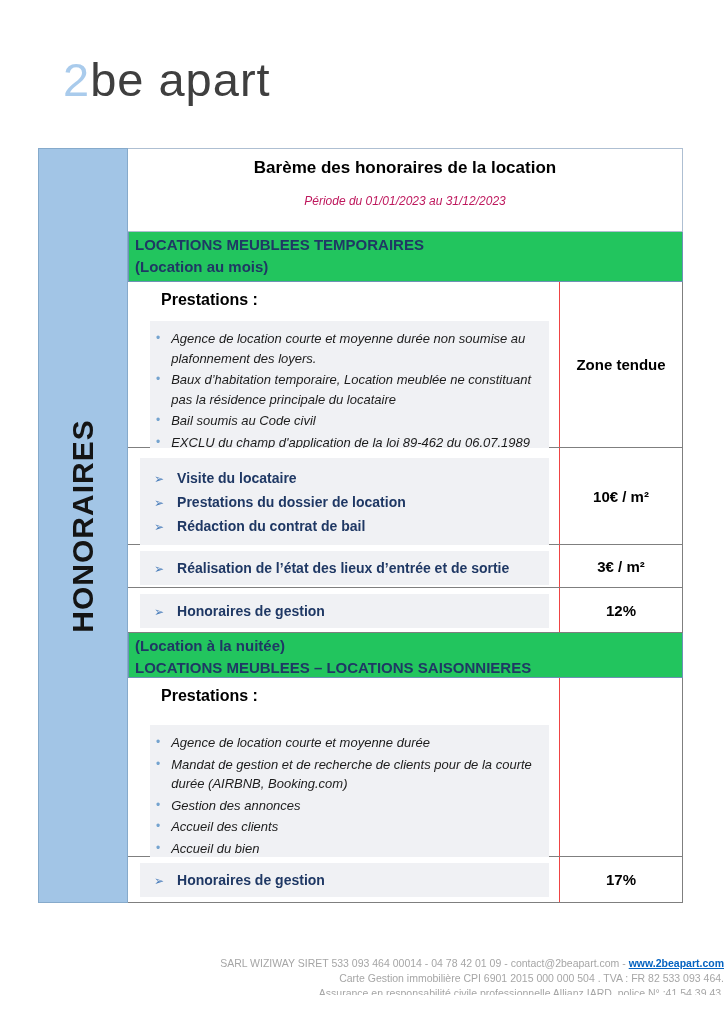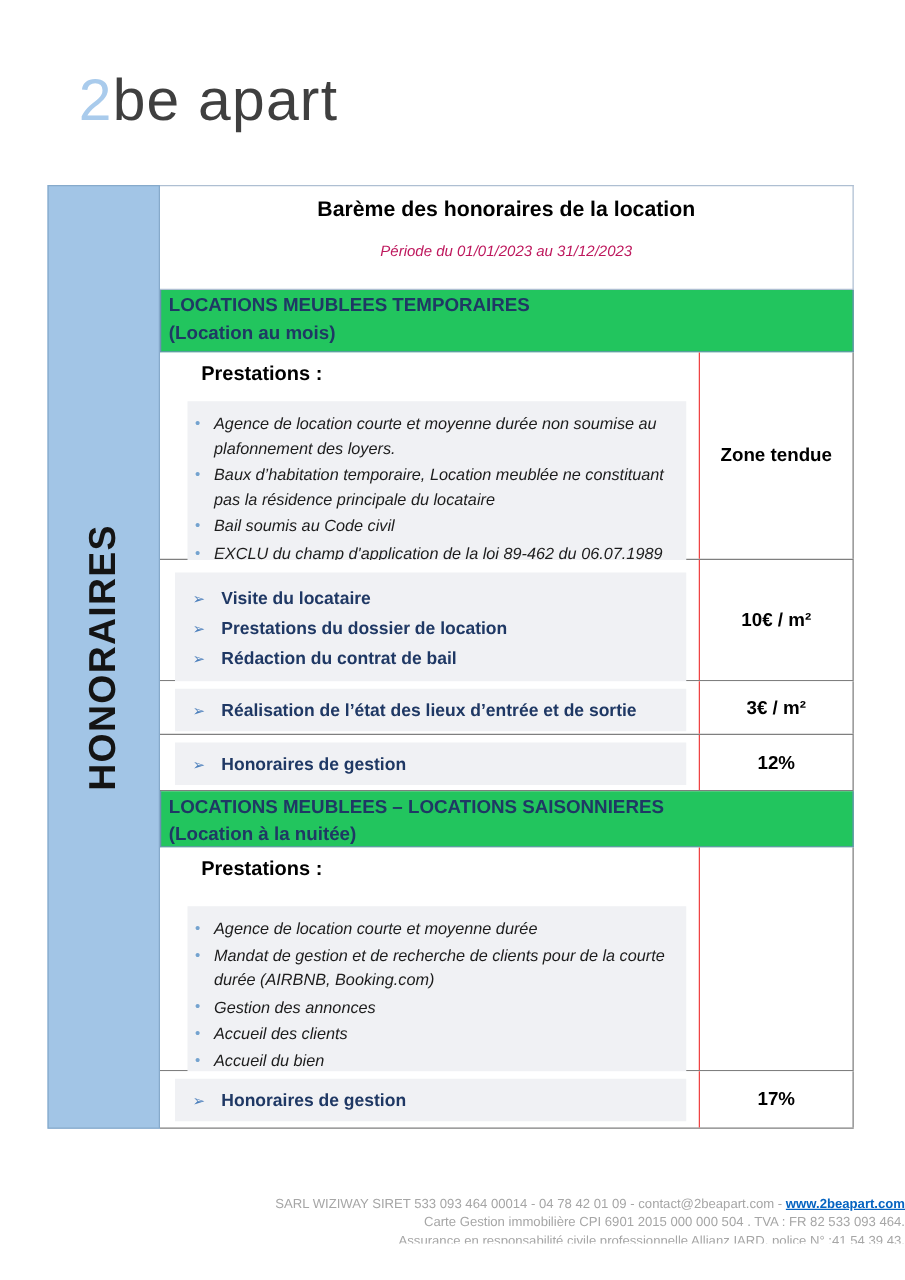--- a/index.html
+++ b/index.html
@@ -159,22 +159,22 @@
                 <span>Honoraires de gestion</span>
               </li>
           </ul>
         </div>
         <div class="cell-val">
           <span>12%</span>
         </div>
       </div>
 
       <div class="banner banner2">
+        <div>(Location à la nuitée)</div>
         <div>LOCATIONS MEUBLEES – LOCATIONS SAISONNIERES</div>
-        <div>(Location à la nuitée)</div>
       </div>
 
       <div class="row r-prest2">
         <div class="cell-main">
           <div class="prest-label">Prestations :</div>
           <ul class="bullets shade">
             <li>
                 <span class="glyph">•</span>
                 <span>Agence de location courte et moyenne durée</span>
               </li>

